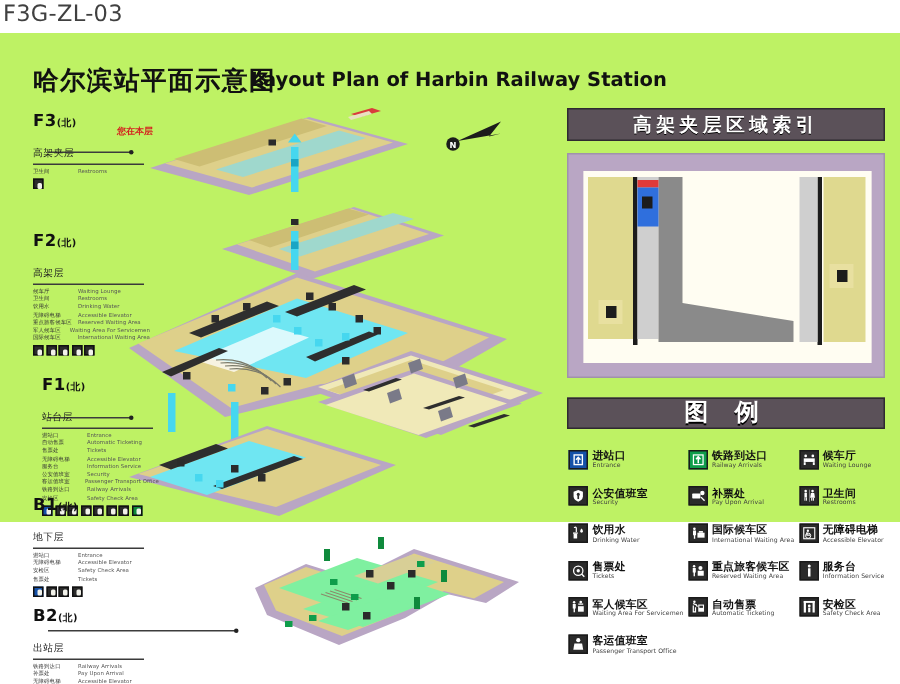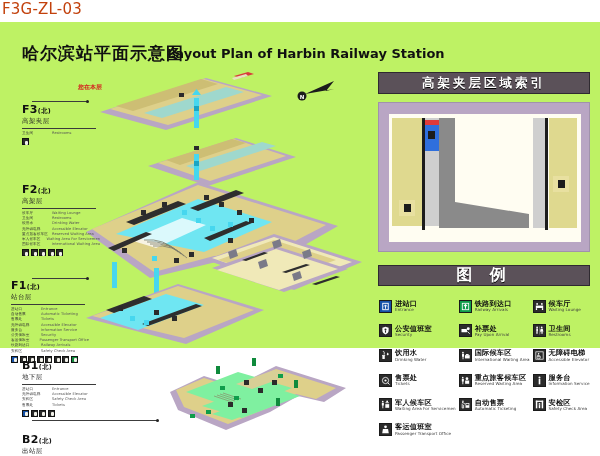--- a/index.html
+++ b/index.html
@@ -8,21 +8,21 @@
     width: 600px; height: 456px;
     background: #ffffff;
     font-family: "DejaVu Sans", "Liberation Sans", sans-serif;
     overflow: hidden;
   }
   #root { position: relative; width: 600px; height: 456px; background:#fff; }
 
   
   .file-caption{
     position:absolute; left:2px; top:0px;
-    font-size:15px; color:#c2410c; letter-spacing:.2px;
+    font-size:15px; color:#404040; letter-spacing:.2px;
     font-family:"DejaVu Sans","Liberation Sans",sans-serif;
   }
 
   
   .poster{
     position:absolute; left:0; top:22px;
     width:600px; height:326px;
     background:#bef264;
   }
 
@@ -33,23 +33,23 @@
     letter-spacing:1px; white-space:nowrap;
   }
   .title-en{
     position:absolute; left:167px; top:24px;
     font-size:13px; font-weight:bold; color:#111;
     white-space:nowrap;
   }
 
   
   .floor{ position:absolute; width:78px; }
-  .floor .fl-code{ font-size:11px; font-weight:bold; color:#111; letter-spacing:.3px;margin-top:29px; }
+  .floor .fl-code{ font-size:11px; font-weight:bold; color:#111; letter-spacing:.3px; }
   .floor .fl-code sub{ font-size:6.5px; font-weight:bold; vertical-align:baseline; }
-  .floor .fl-name{ font-size:6.5px; color:#222; margin-top:1px; letter-spacing:.4px; }
+  .floor .fl-name{ font-size:6.5px; color:#222; margin-top:11px; letter-spacing:.4px; }
   .floor .here{
     position:absolute; right:-2px; top:9px;
     font-size:6px; color:#d4231f; font-weight:bold; white-space:nowrap;
   }
   .floor .rule{ height:1px; background:#3a3a3a; margin:2px 0 2px 0; width:74px; }
   .floor .srv{ display:flex; gap:3px; font-size:3.6px; line-height:1.45; color:#333; }
   .srv .zh{ width:27px; white-space:nowrap; letter-spacing:.1px; }
   .srv .en{ flex:1; white-space:nowrap; color:#555; letter-spacing:.05px; }
   .floor .icons{ display:flex; gap:1.5px; margin-top:2px; }
   .floor .icons i{
@@ -348,21 +348,21 @@
         </div>
       <div class="icons">
         <i></i>
         <i></i>
         <i></i>
         <i></i>
         <i></i>
       </div>
     </div>
 
-    <div class="floor" style="left:11px; top:228px;">
+    <div class="floor" style="left:28px; top:228px;">
       <div class="fl-code">
         <span>F1</span><sub>(北)</sub>
       </div>
       <div class="fl-name">站台层</div>
       <div class="rule"></div>
       <div class="srv">
           <span class="zh">进站口</span>
           <span class="en">Entrance</span>
         </div>
       <div class="srv">

